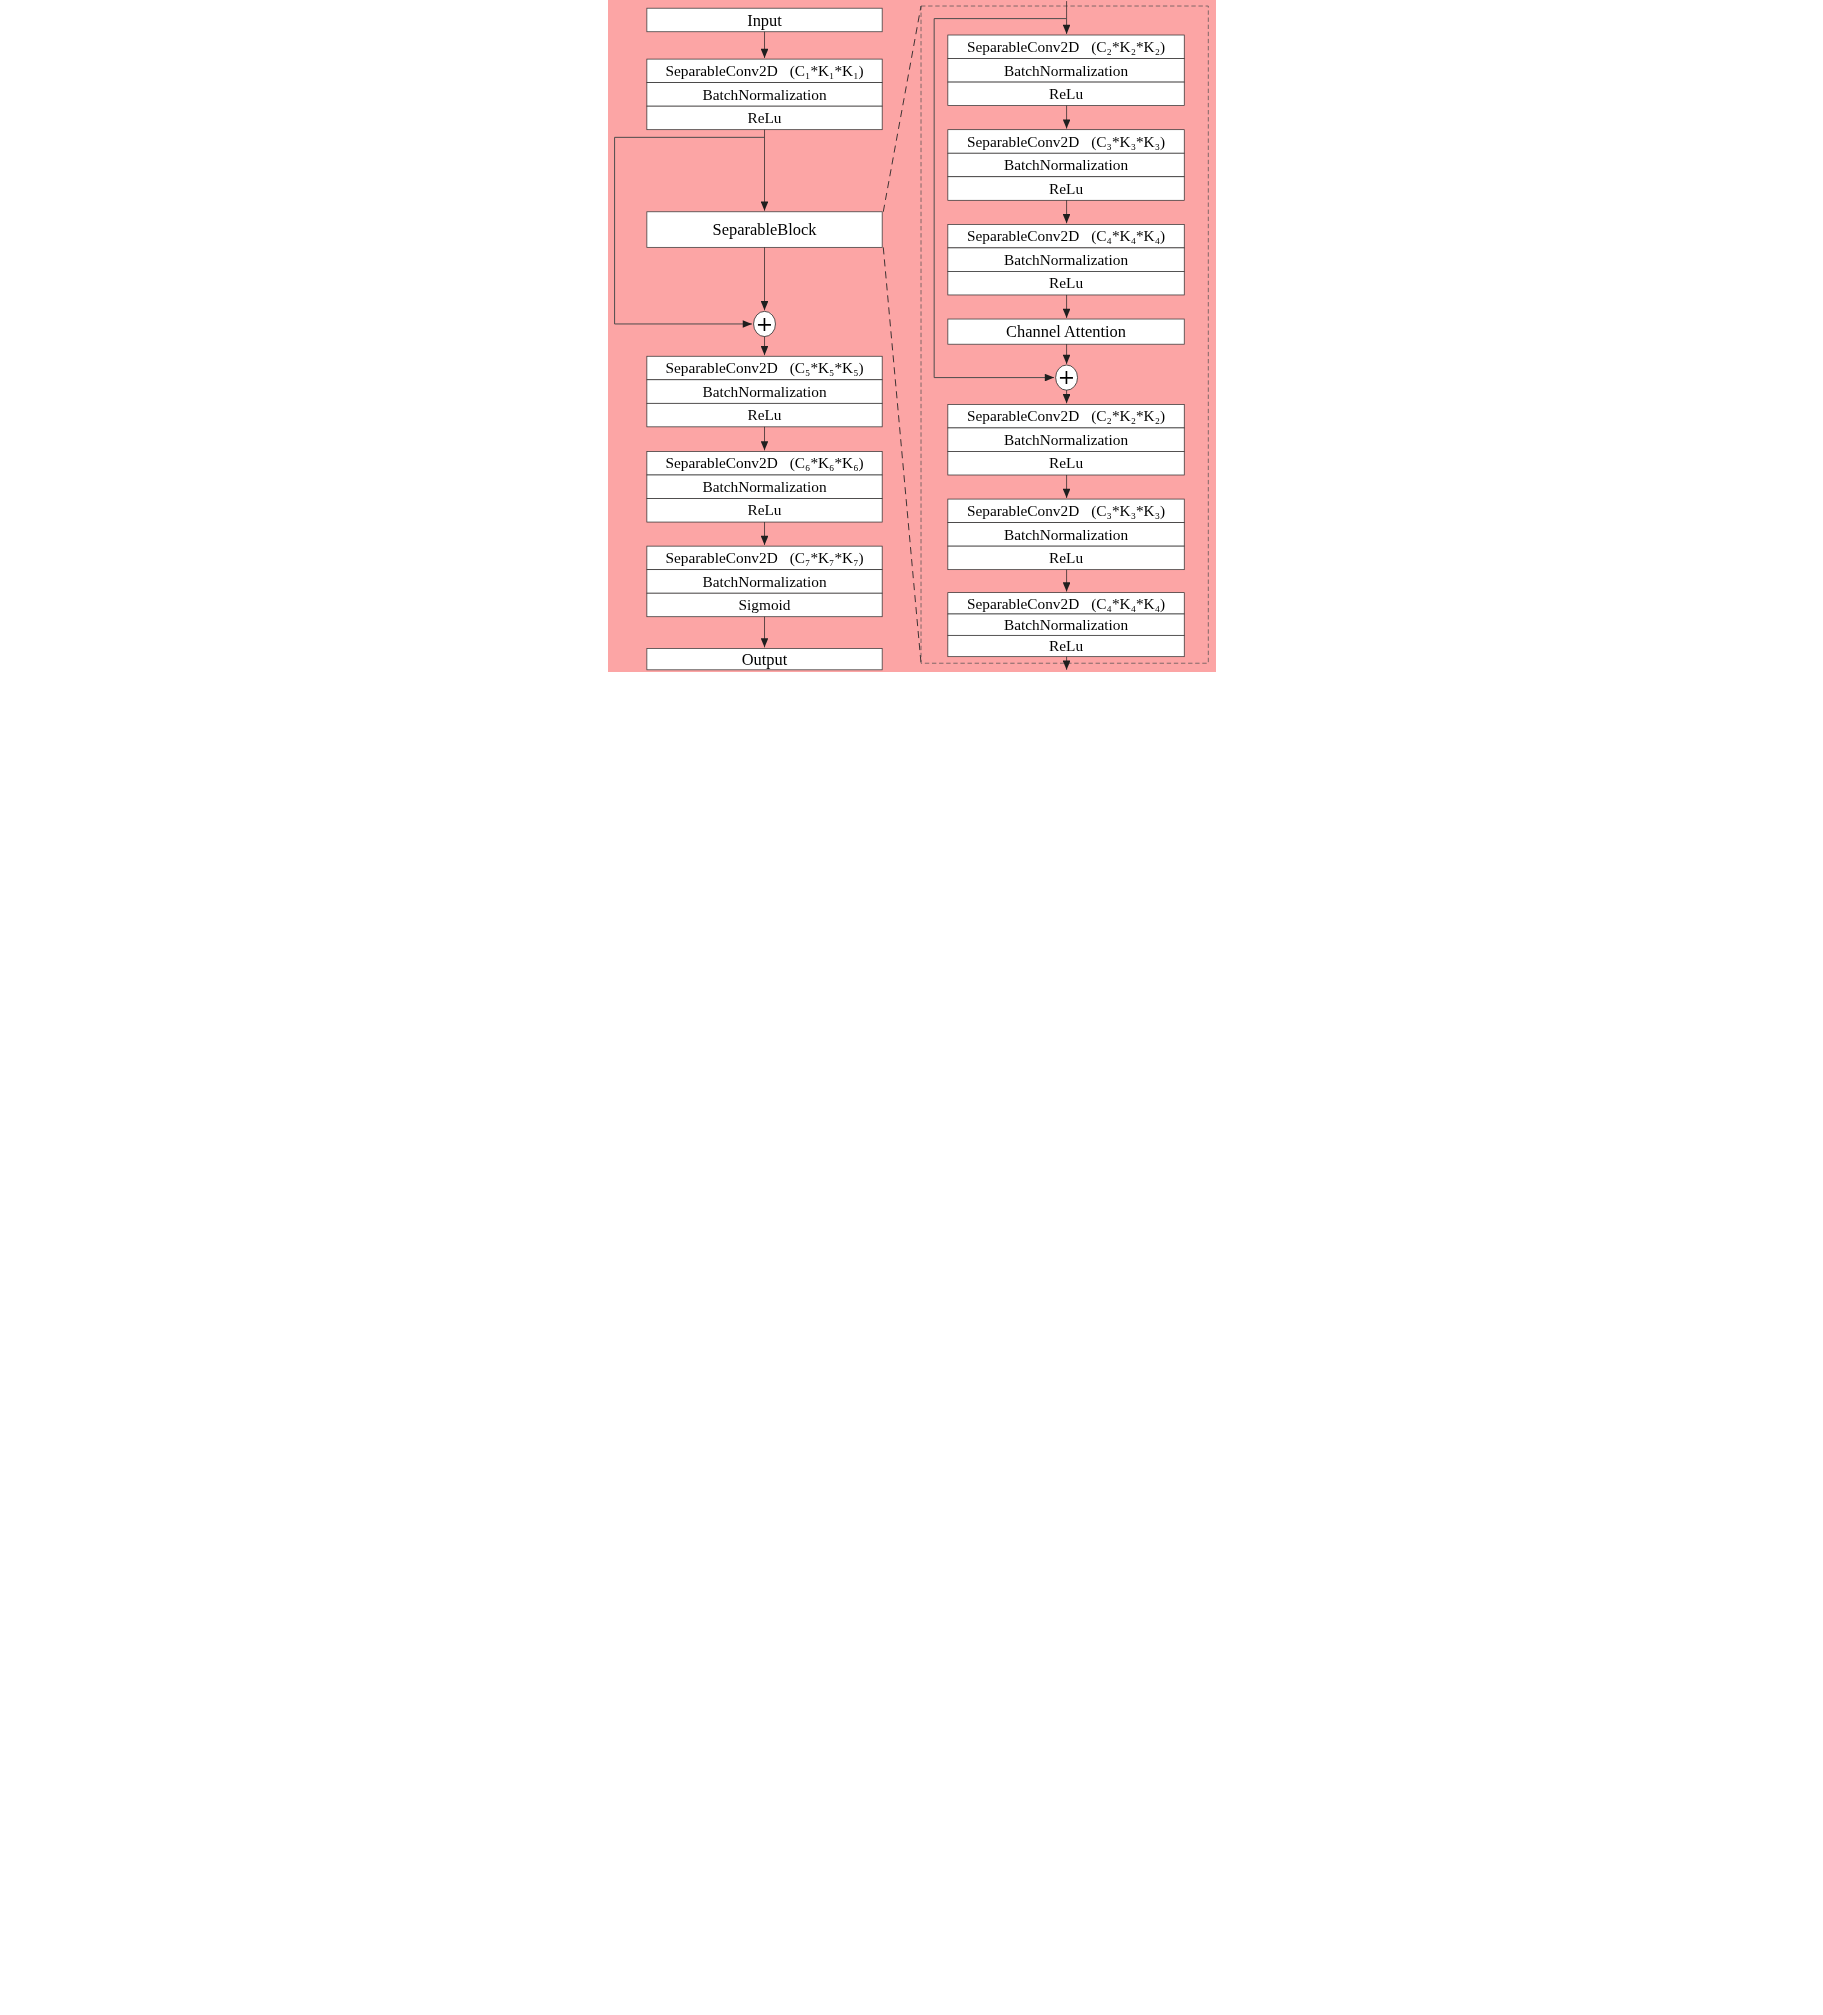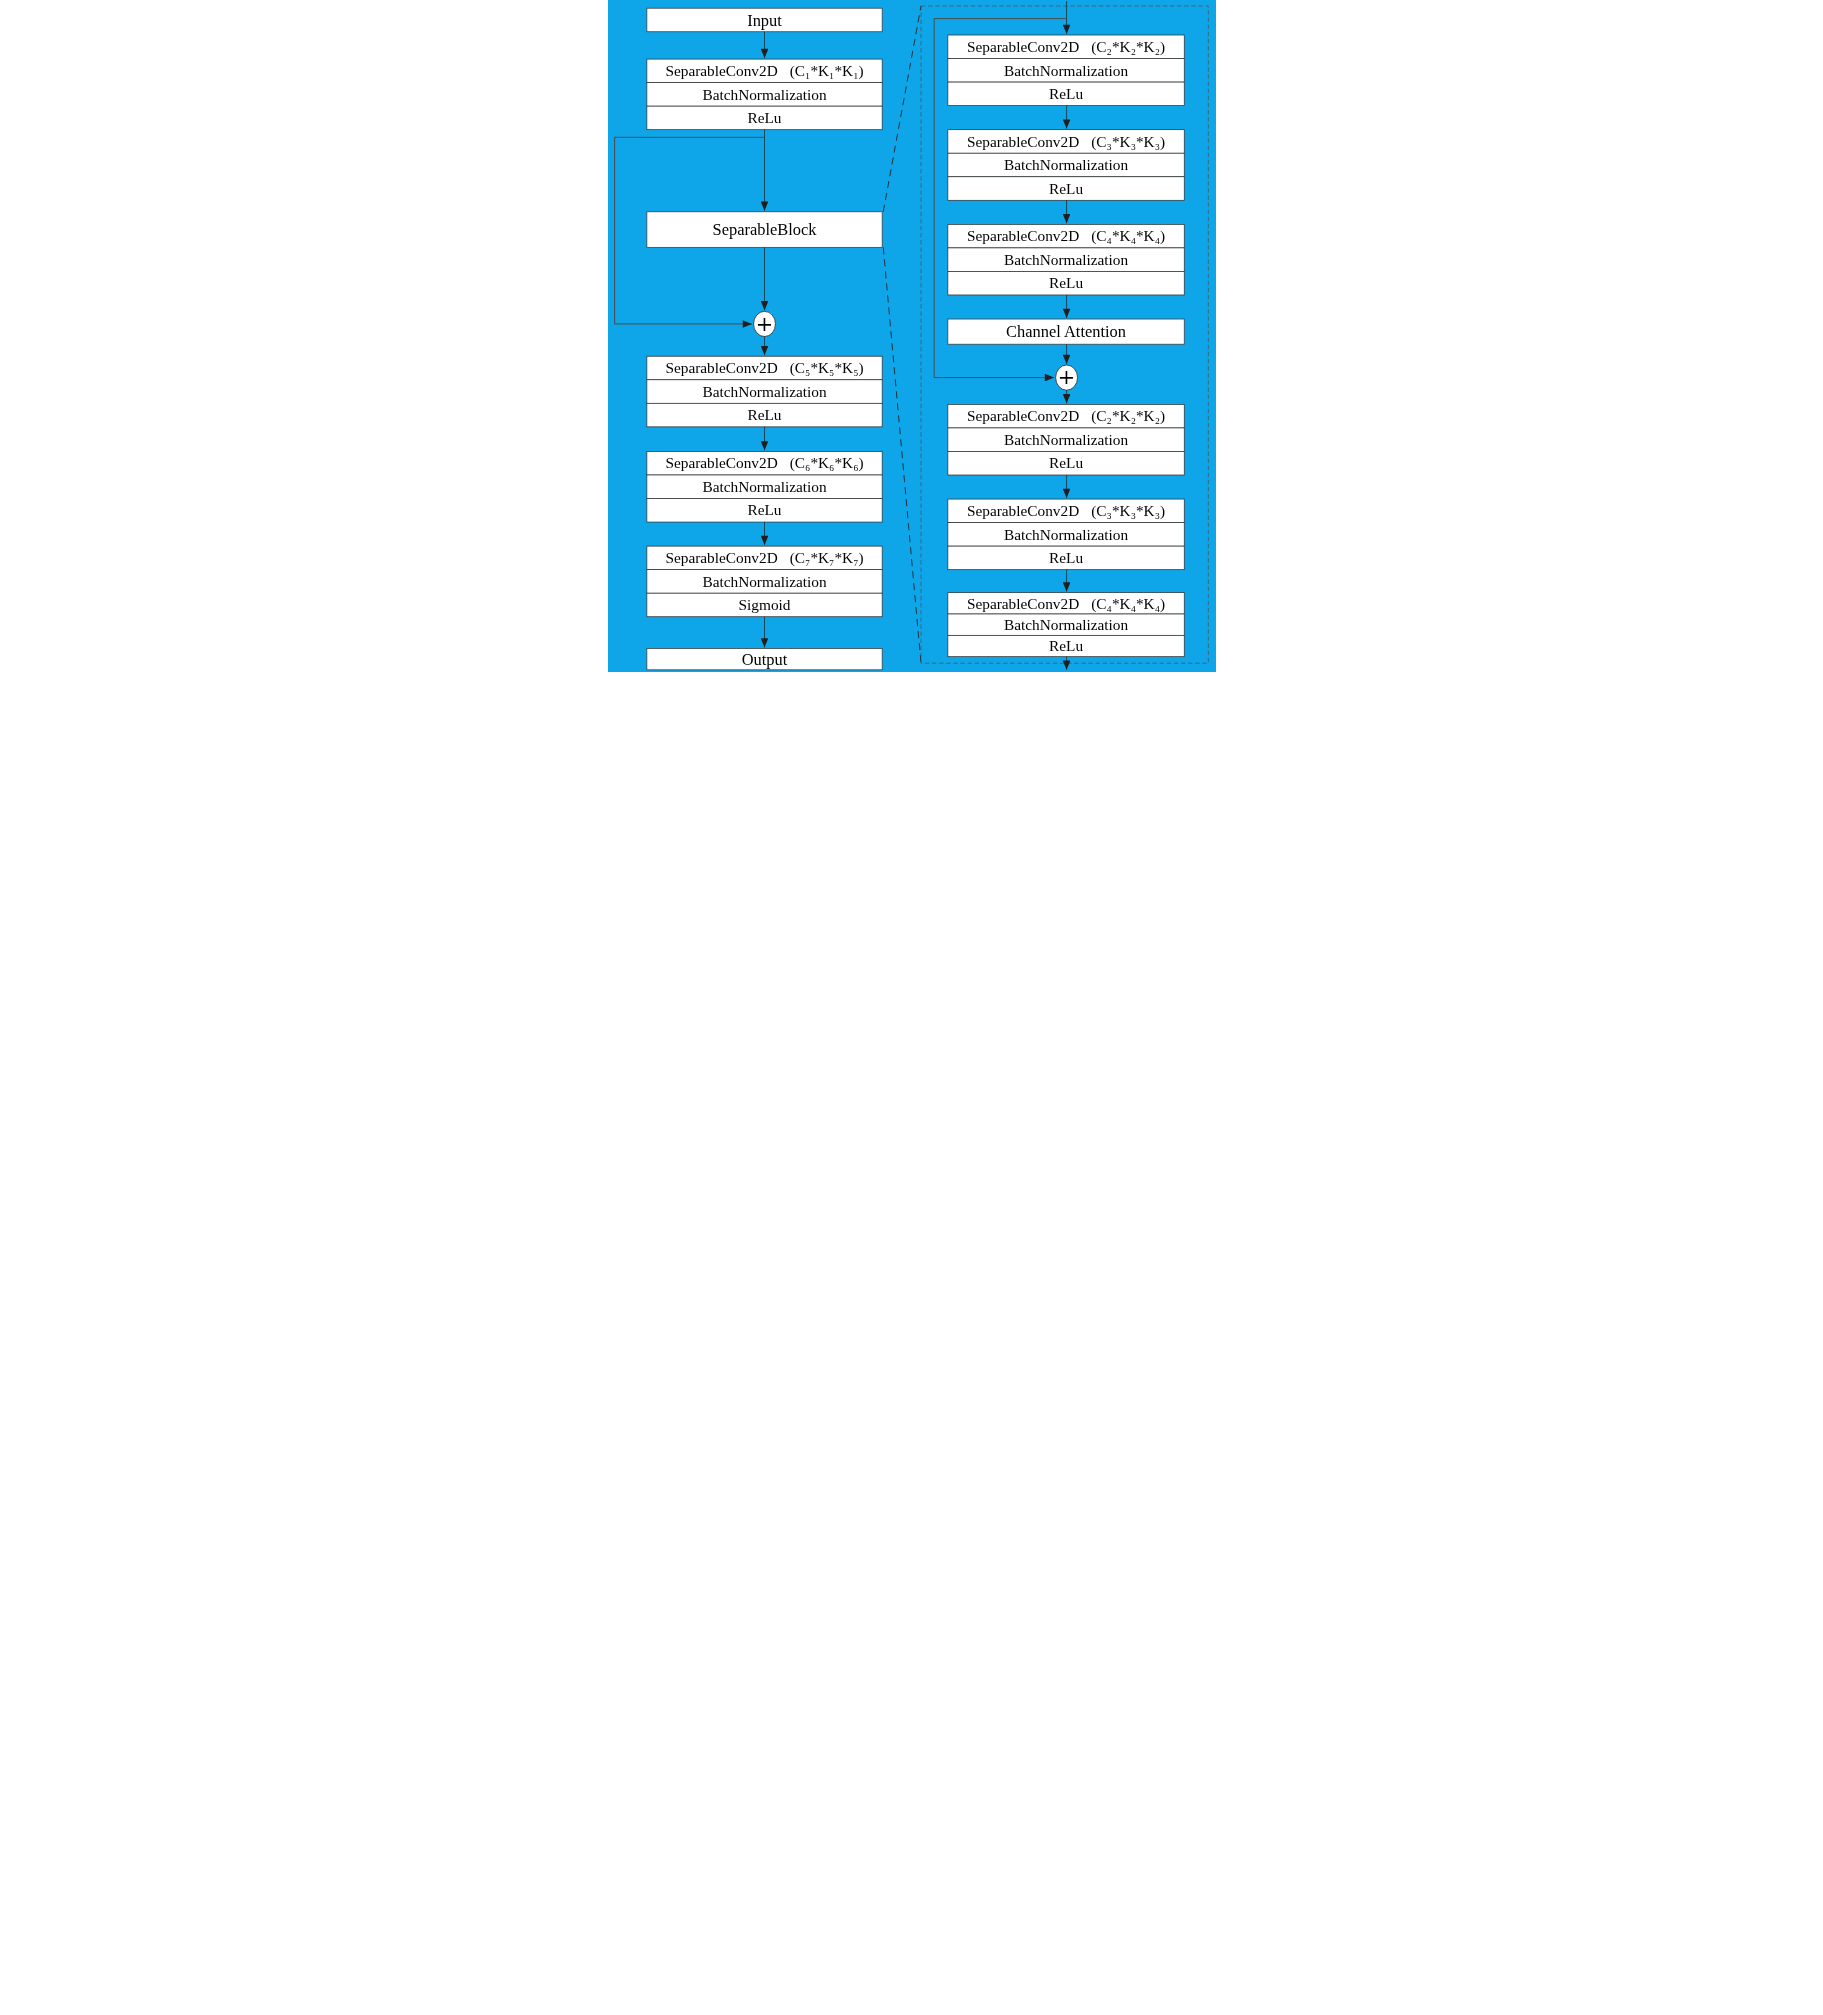--- a/index.html
+++ b/index.html
@@ -1,16 +1,16 @@
 <!DOCTYPE html>
 <html style="font-size:8.8px"><head>
 <meta charset="utf-8">
 <style>
   html,body{margin:0;padding:0;background:#ffffff;}
-  .page{width:608px;height:672px;margin:0 auto;background:#0ea5e9;}
+  .page{width:608px;height:672px;margin:0 auto;background:#fca5a5;}
   svg{display:block;font-family:"Liberation Serif","DejaVu Serif",serif;}
   .box{fill:#ffffff;stroke:#3c3c3c;stroke-width:1.4;}
   .row{fill:#ffffff;stroke:#2b2b2b;stroke-width:1.3;}
   .flow{stroke:#1f1f1f;stroke-width:1.3;fill:none;}
   .skip{stroke:#4a4a4a;stroke-width:1.8;fill:none;}
   .dashed-boundary{fill:none;stroke:#4f4f4f;stroke-width:1.3;stroke-dasharray:8 5;}
   .zoomline{stroke:#222222;stroke-width:1.6;stroke-dasharray:13 9;fill:none;}
   .lbl{fill:#000000;font-size:28px;text-anchor:middle;}
   .lbl-big{fill:#000000;font-size:30px;text-anchor:middle;}
   .plus{fill:#000000;font-size:38px;text-anchor:middle;font-family:"DejaVu Serif",serif;}

